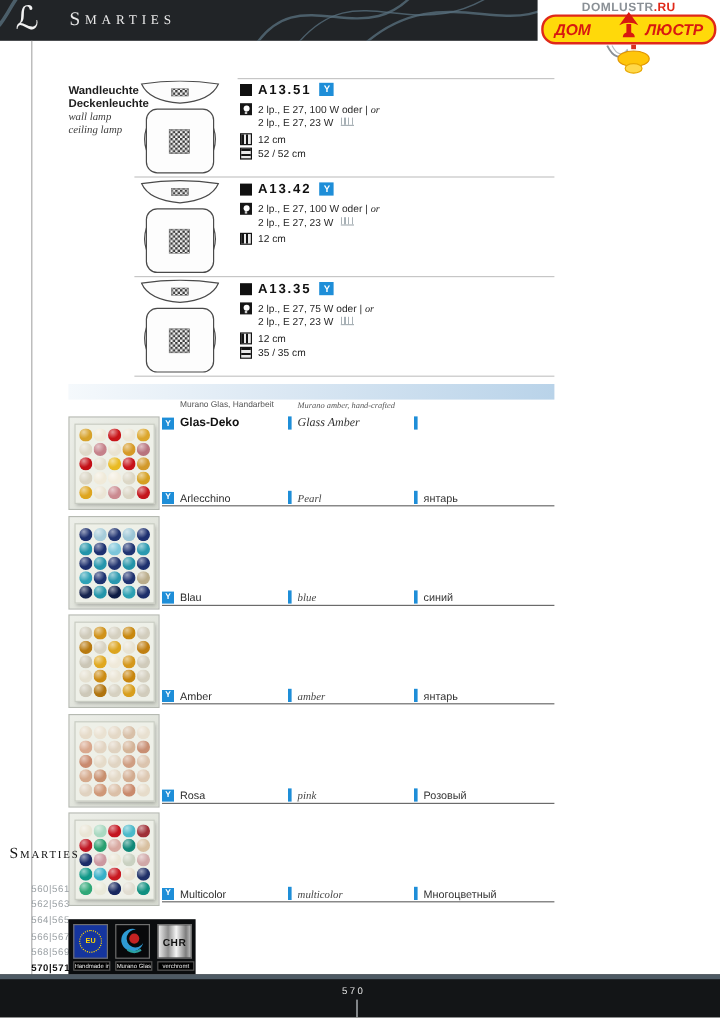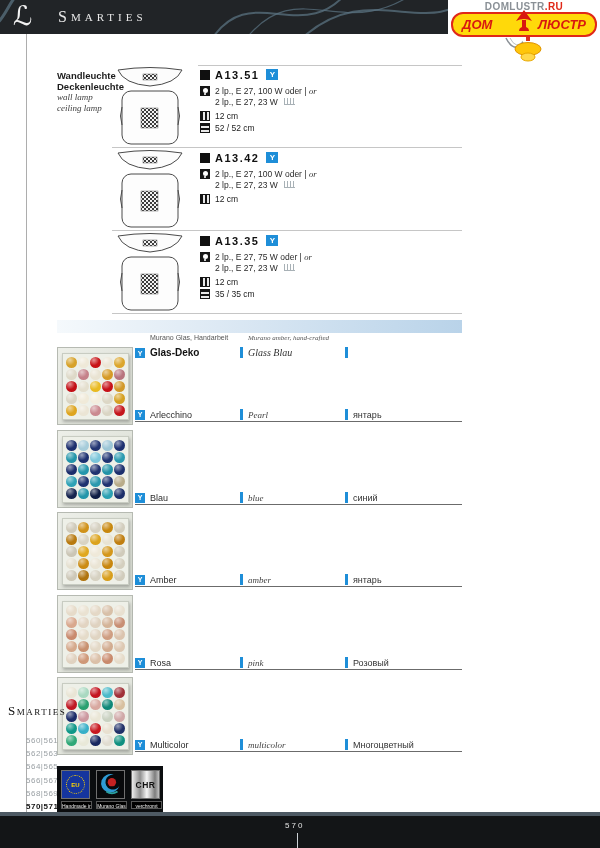--- a/index.html
+++ b/index.html
@@ -275,21 +275,21 @@
   </div>
   <div class="sep" style="top:313px;"></div>
 
   <div class="gband"></div>
   <div class="gcol" style="left:135px;">
     <span class="ysm">Y</span>
     <span class="gt-de">Glas-Deko</span>
   </div>
   <div class="gcol" style="left:240px;">
     <span class="bar"></span>
-    <span class="gt-en">Glass Blau</span>
+    <span class="gt-en">Glass Amber</span>
   </div>
   <div class="gcol" style="left:345px;">
     <span class="bar"></span>
   </div>
   <div class="gsub" style="left:150px;">Murano Glas, Handarbeit</div>
   <div class="gsub i" style="left:248px;">Murano amber, hand-crafted</div>
 
   <div class="decor" style="top:347px;">
     <div class="photo">
         <div class="glass">

